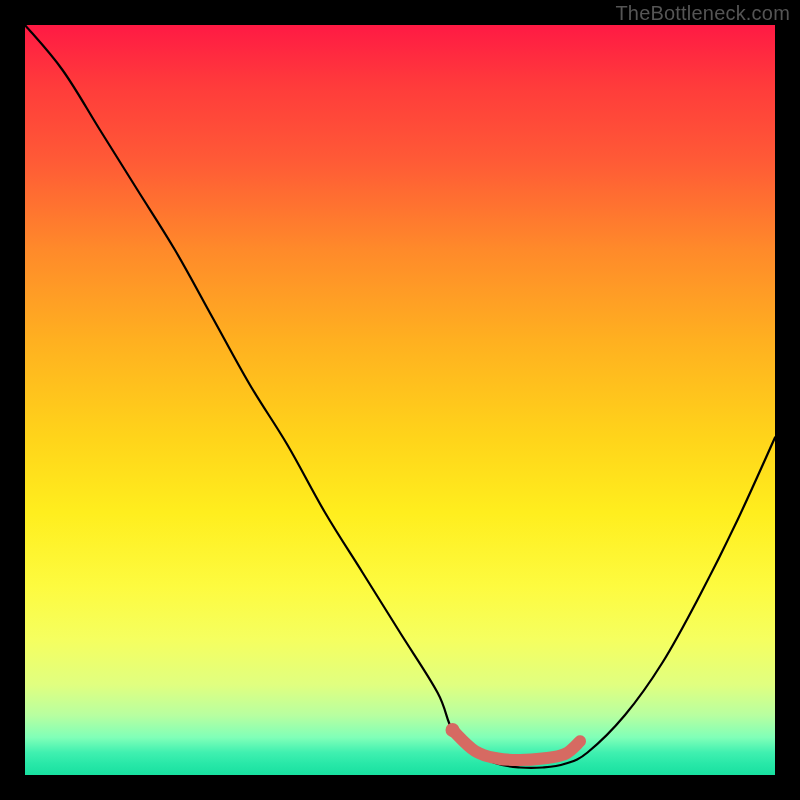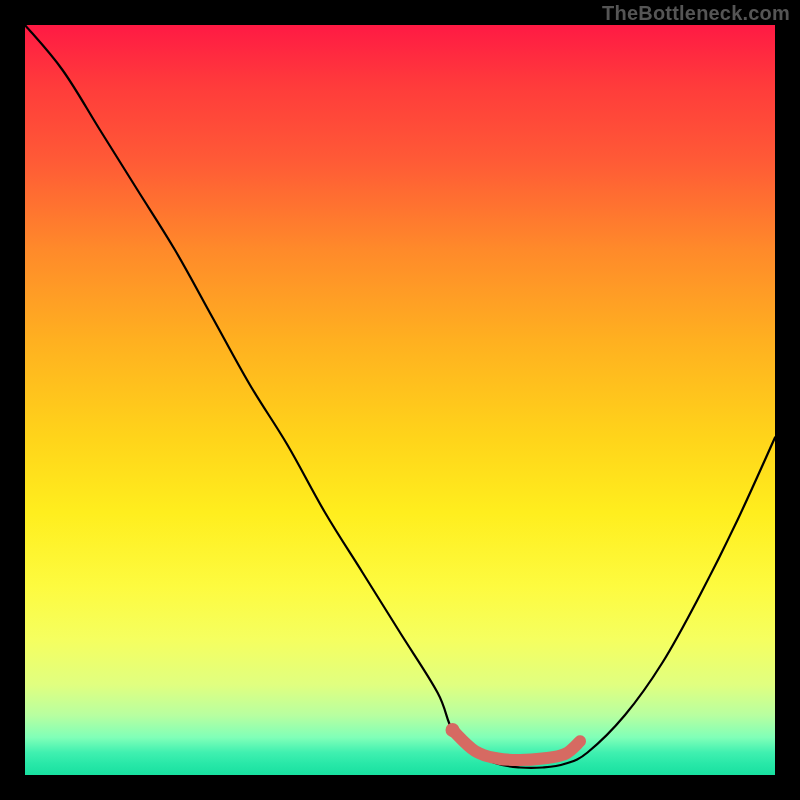--- a/index.html
+++ b/index.html
@@ -41,21 +41,20 @@
     );
   }
   .watermark {
     position: absolute;
     top: 2px;
     right: 10px;
     font-family: Arial, Helvetica, sans-serif;
     font-size: 20px;
     color: #555;
     letter-spacing: 0.2px;
-    font-weight: bold;
   }
   svg.curve {
     position: absolute;
     left: 0;
     top: 0;
     width: 750px;
     height: 750px;
   }
 </style>
 </head>

